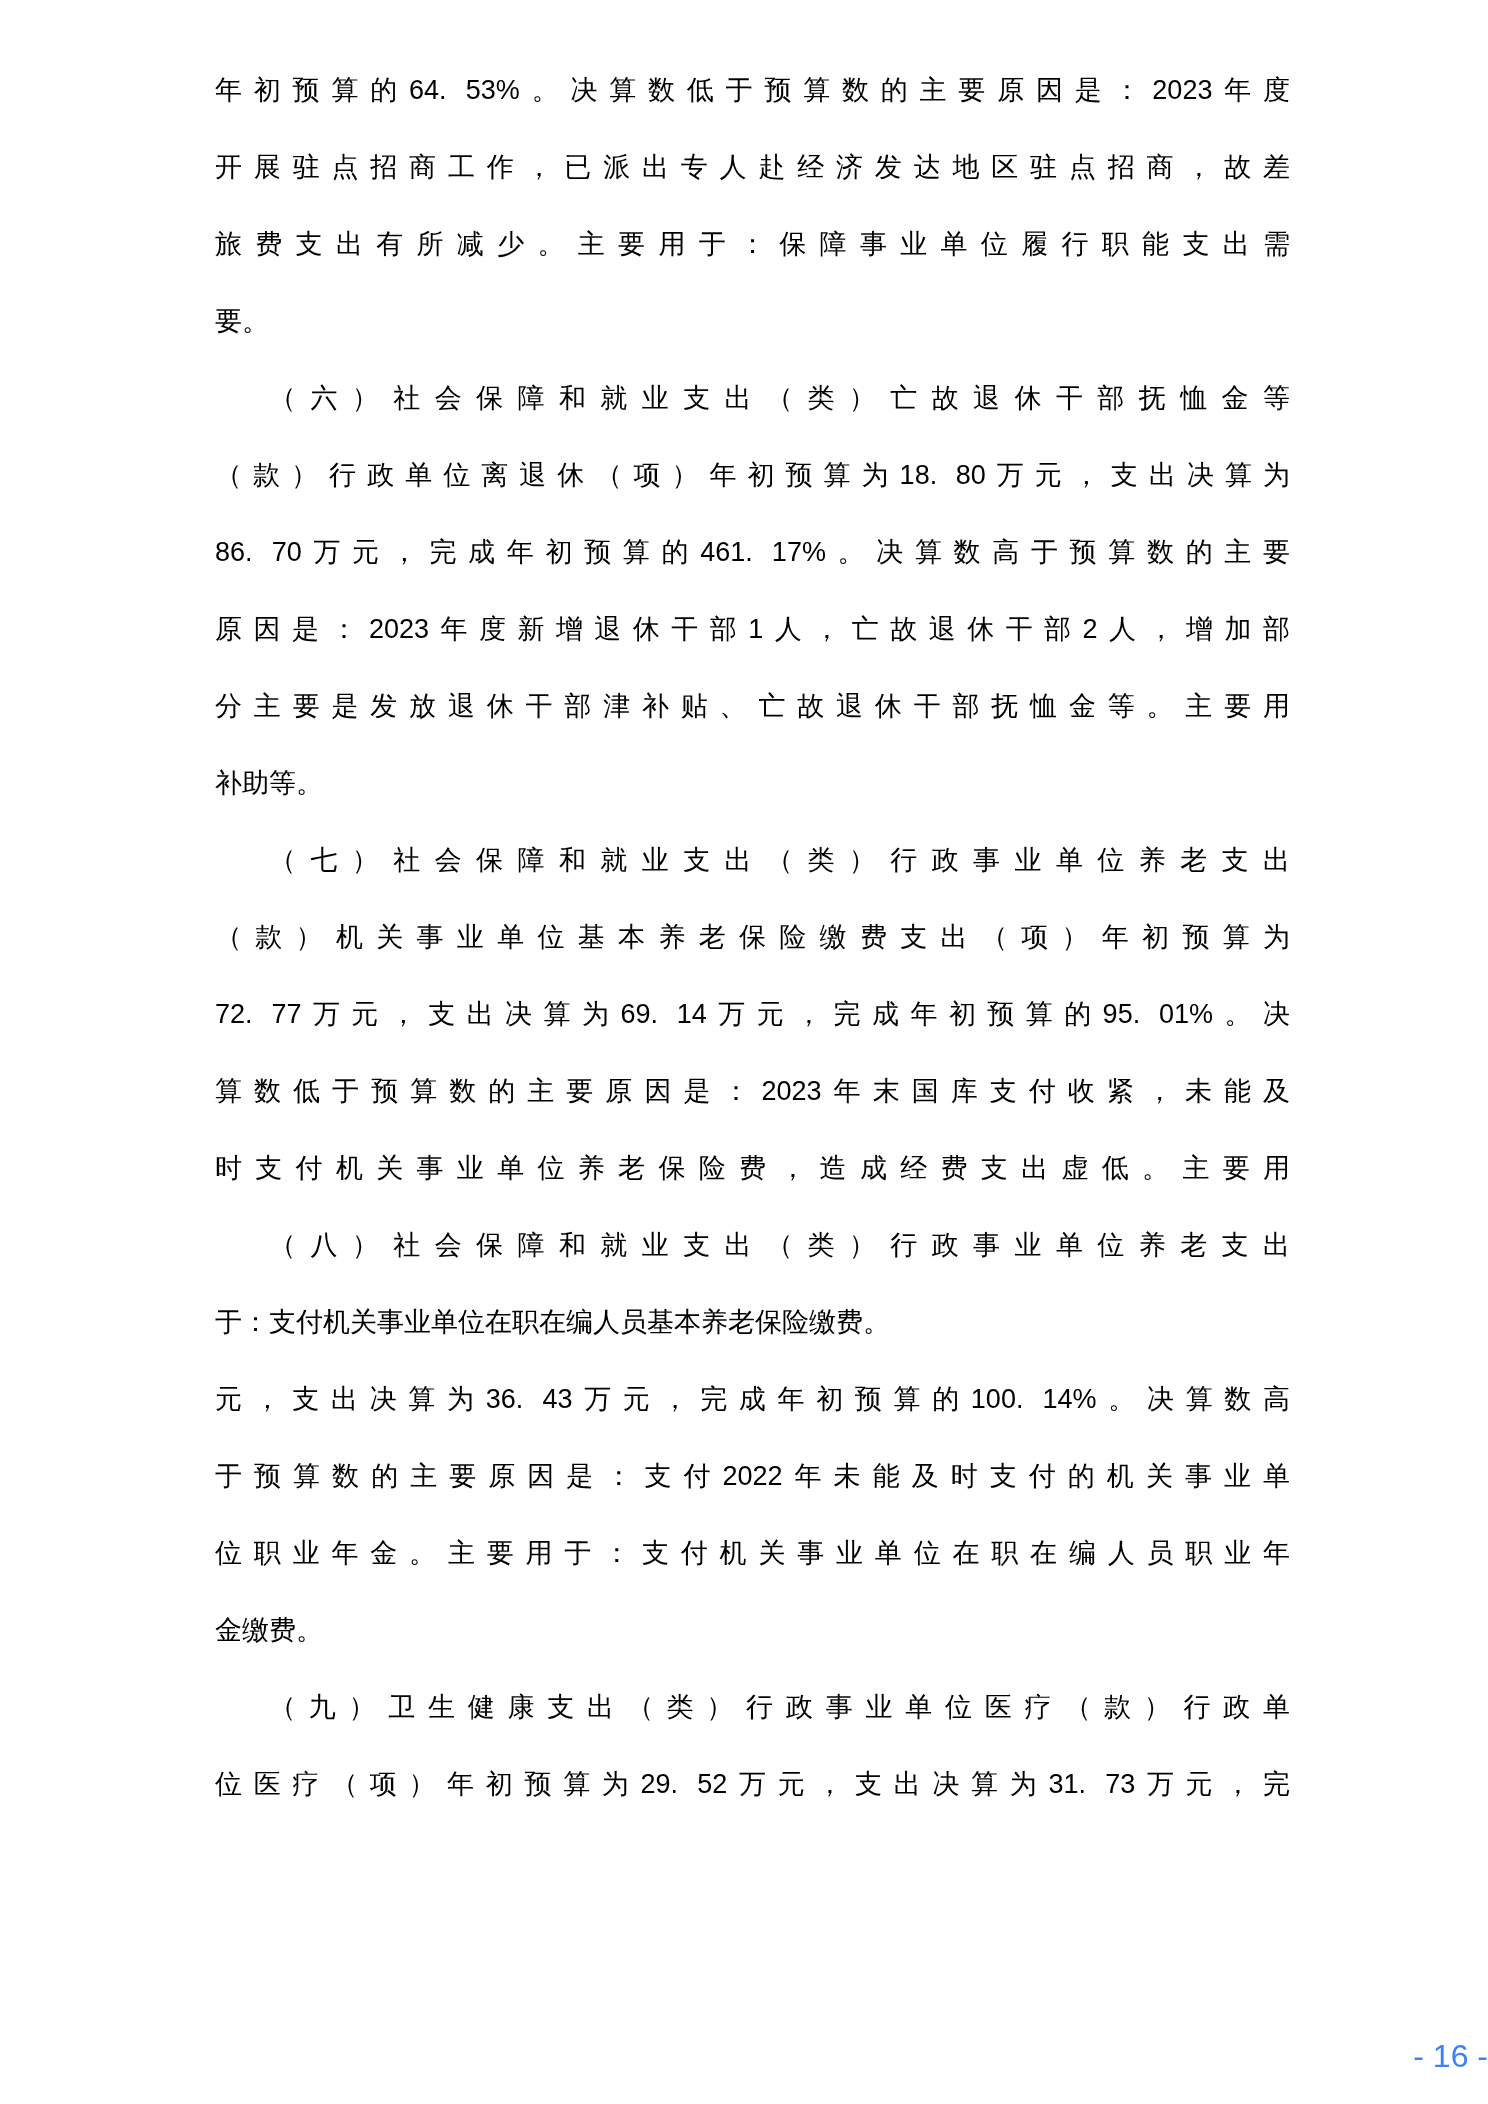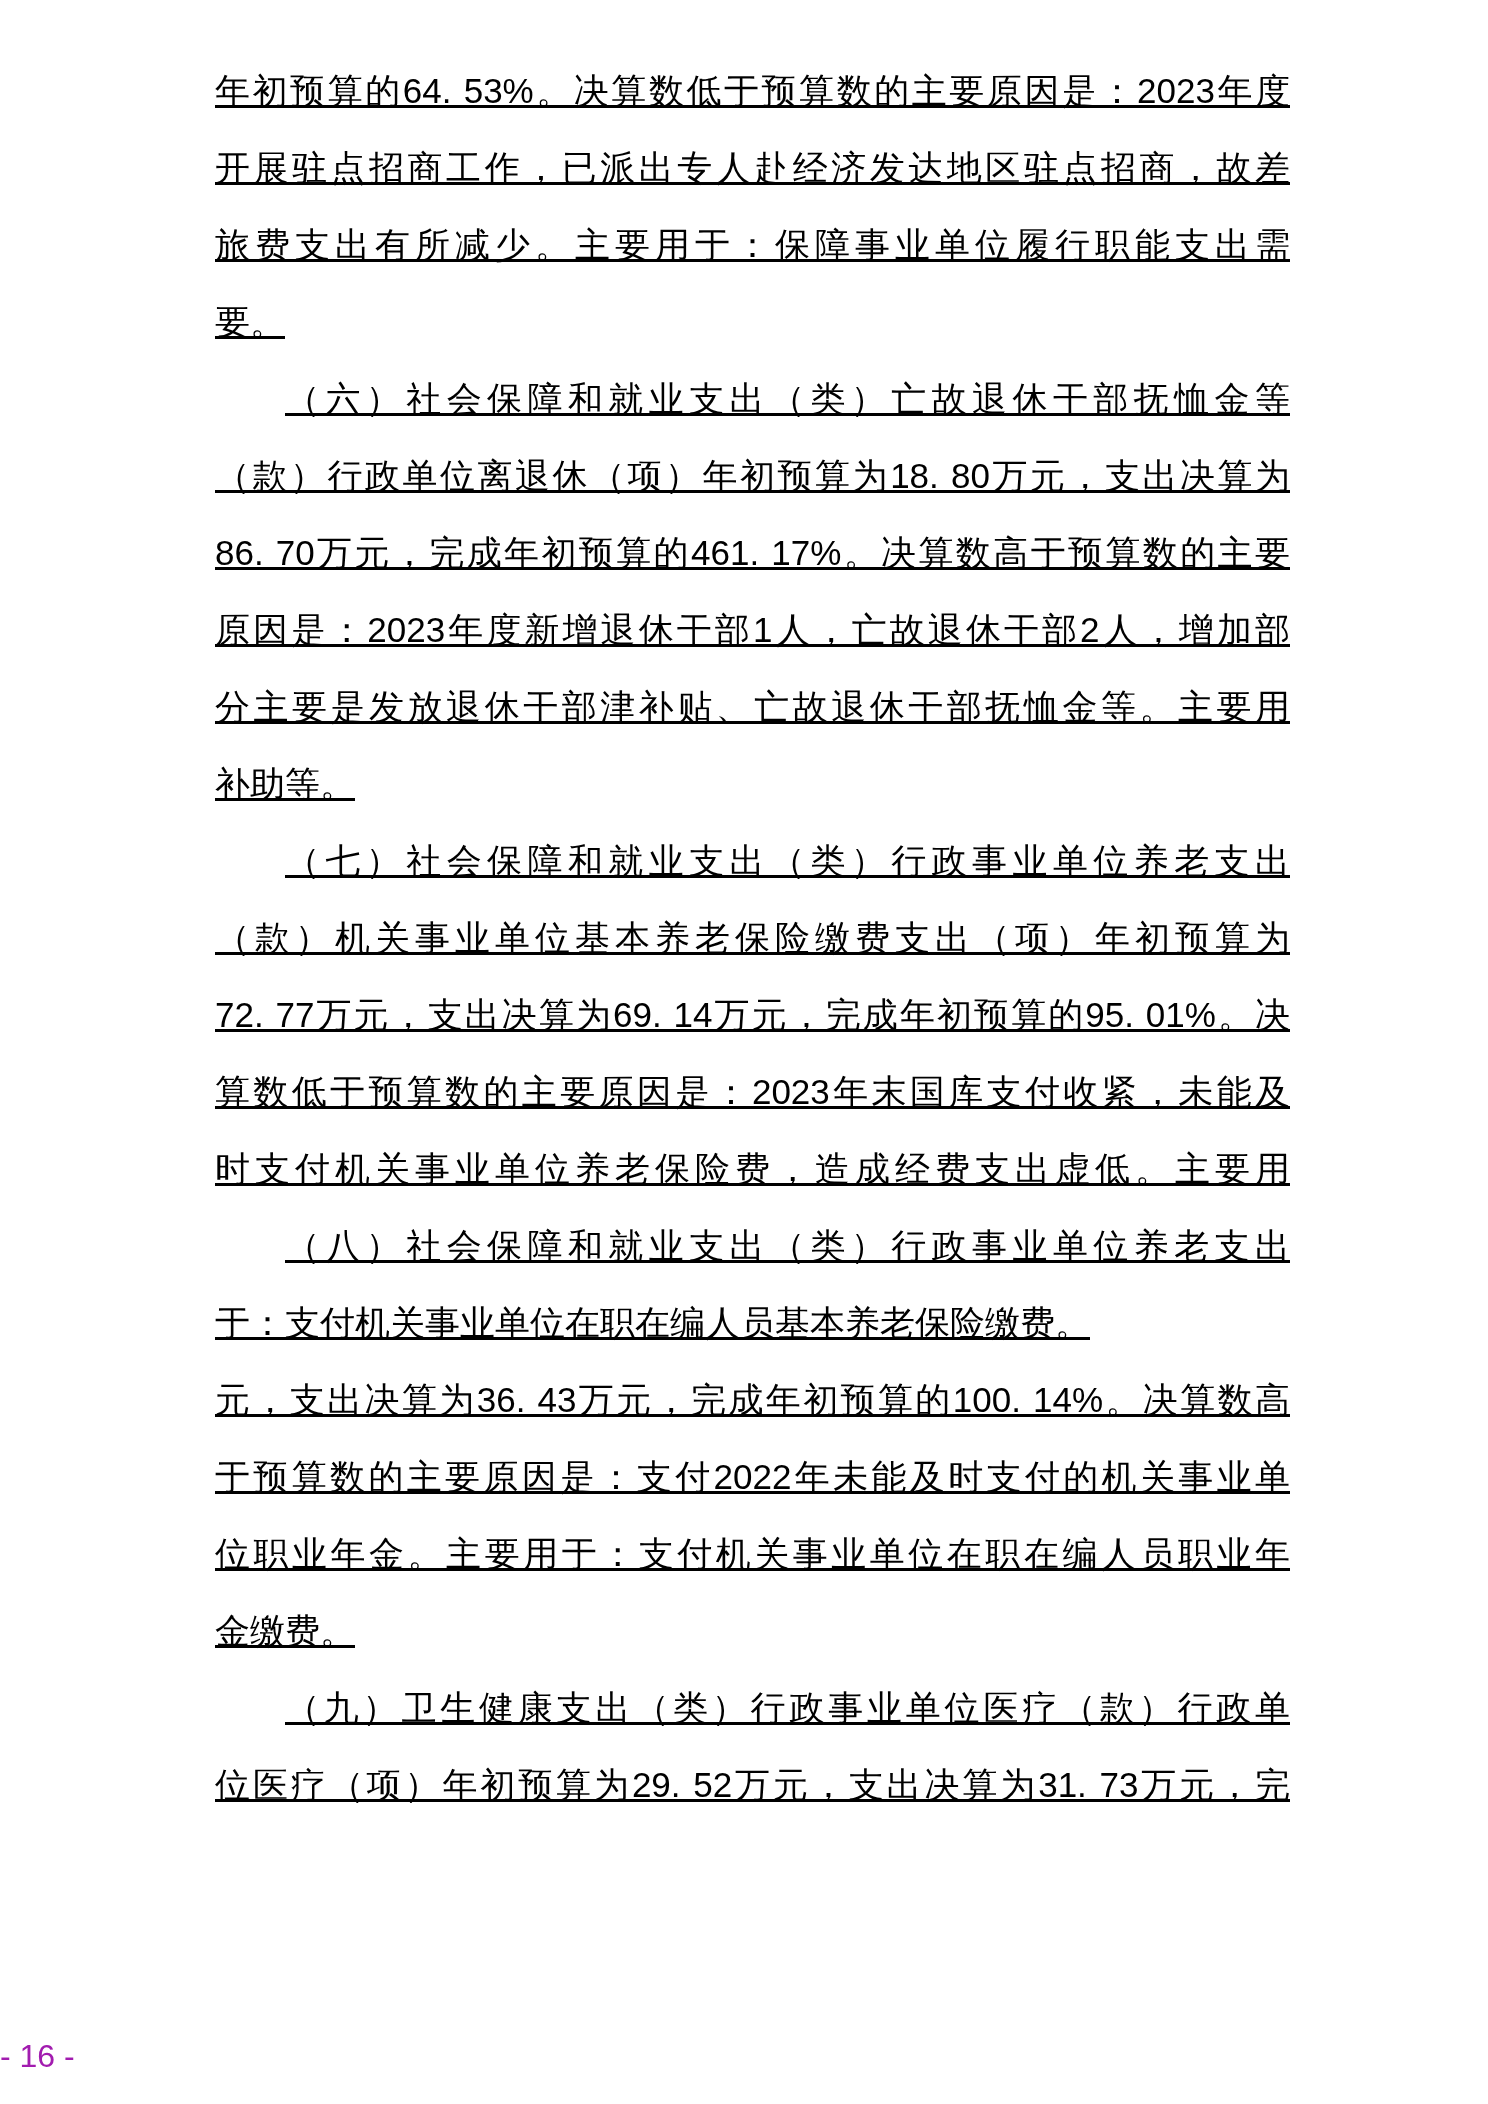--- a/index.html
+++ b/index.html
@@ -16,46 +16,45 @@
     font-family: "Liberation Sans", sans-serif;
     overflow: hidden;
   }
   .text-block {
     position: absolute;
     left: 215px;
     top: 52px;
     width: 1075px;
   }
   .line {
-    font-size: 35px;
+    font-size: 27px;
     height: 77px;
     line-height: 77px;
     white-space: normal;
     overflow: hidden;
     text-align: justify;
     text-align-last: justify;
     letter-spacing: 0;
-    text-decoration: underline;
   }
   .line.para-start {
     text-indent: 2em;
   }
   .line.para-end {
     text-align: left;
     text-align-last: left;
   }
   .footer {
     position: absolute;
     left: 0;
     top: 2036px;
     width: 1488px;
-    text-align: left;
+    text-align: right;
     font-size: 32px;
     line-height: 40px;
-    color: #a21caf;
+    color: #3b82f6;
   }
 </style>
 </head>
 <body>
 
 <div class="page">
   <div class="text-block">
       <div class="line">年初预算的64. 53%。决算数低于预算数的主要原因是：2023年度</div>
       <div class="line">开展驻点招商工作，已派出专人赴经济发达地区驻点招商，故差</div>
       <div class="line">旅费支出有所减少。主要用于：保障事业单位履行职能支出需</div>

